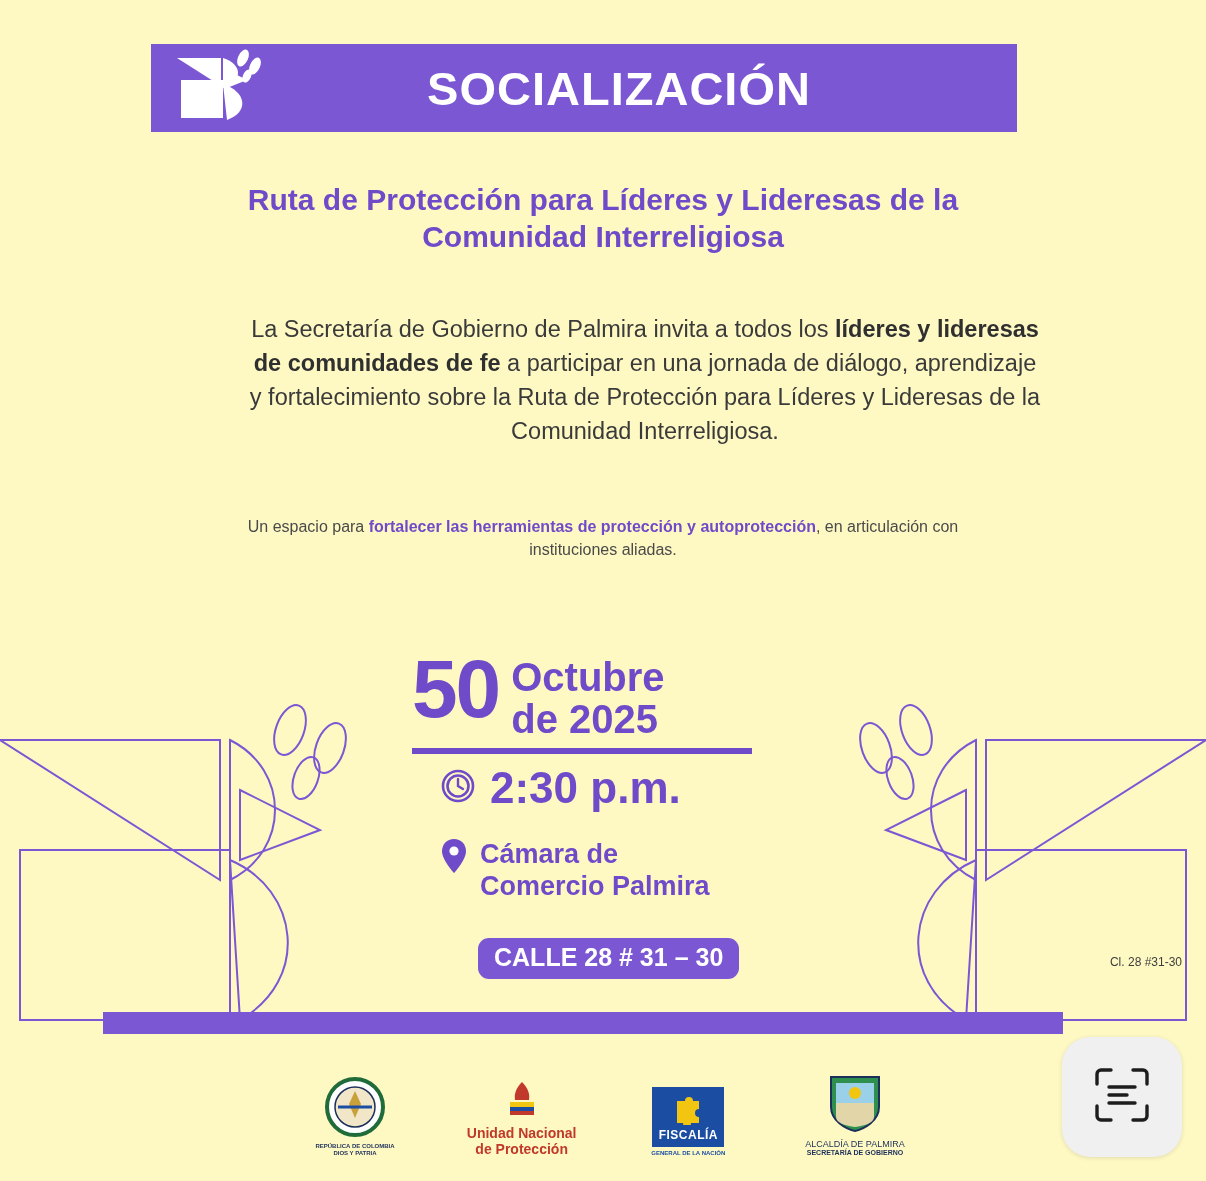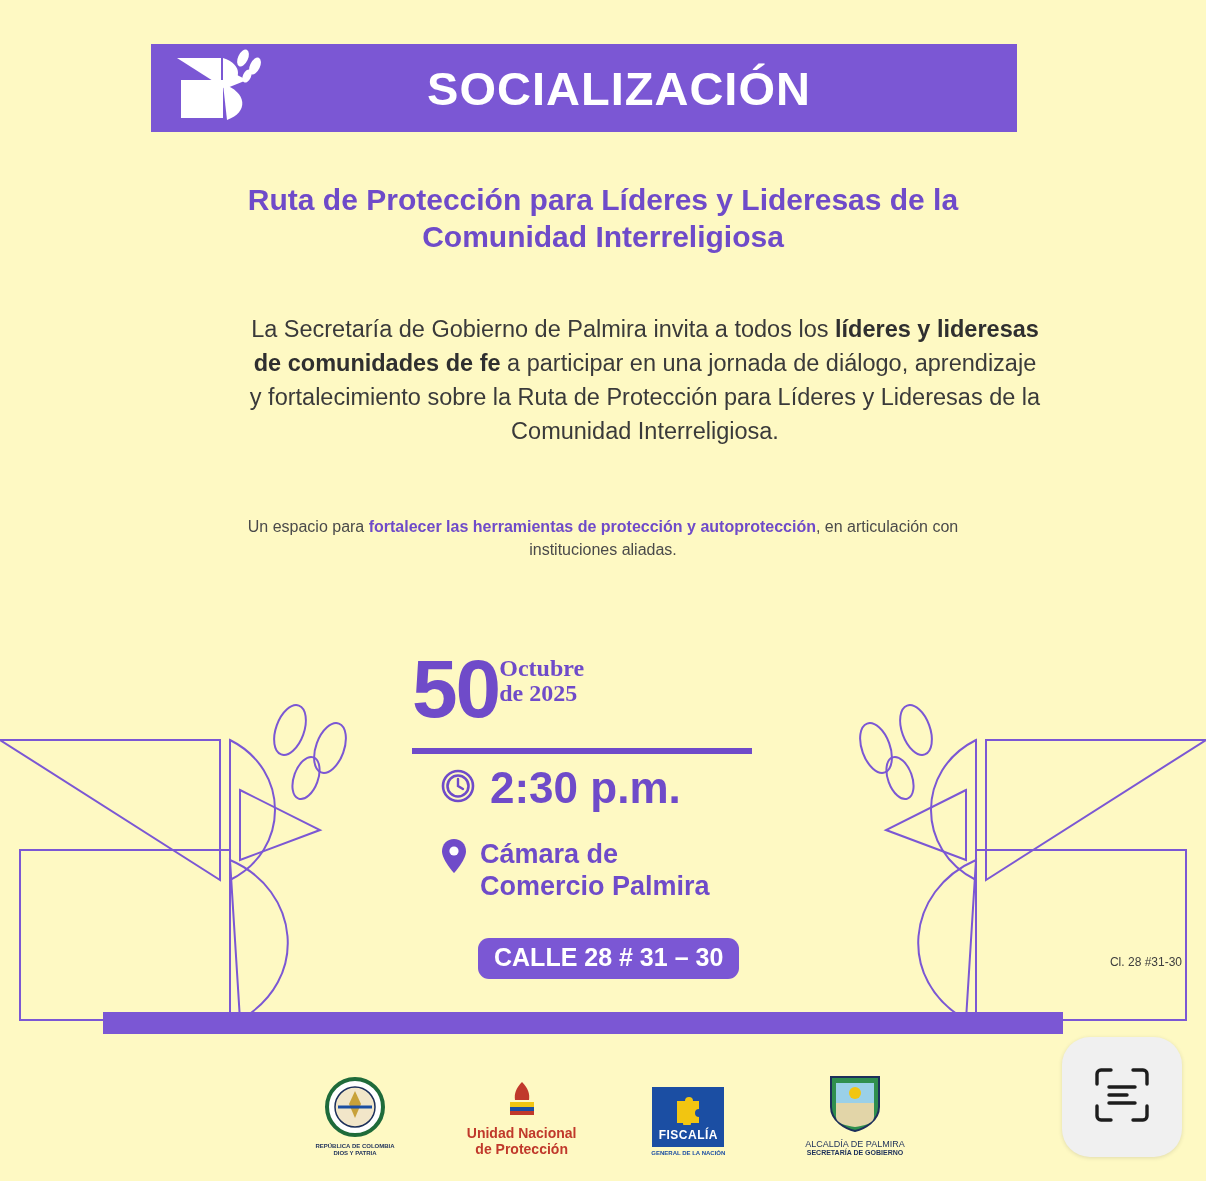--- a/index.html
+++ b/index.html
@@ -97,25 +97,25 @@
   }
   .date-day {
     color: #6f4bc9;
     font-size: 82px;
     font-weight: bold;
     line-height: 0.95;
     letter-spacing: -2px;
   }
   .date-month {
     color: #6f4bc9;
-    font-size: 24px;
+    font-size: 40px;
     font-weight: bold;
     line-height: 1.05;
+    margin-left: 12px;
     padding-top: 6px;
-    font-family: Liberation Serif, serif;
   }
   .rule {
     position: absolute;
     left: 412px;
     top: 748px;
     width: 340px;
     height: 6px;
     background: #6f4bc9;
   }
   .time-row {

